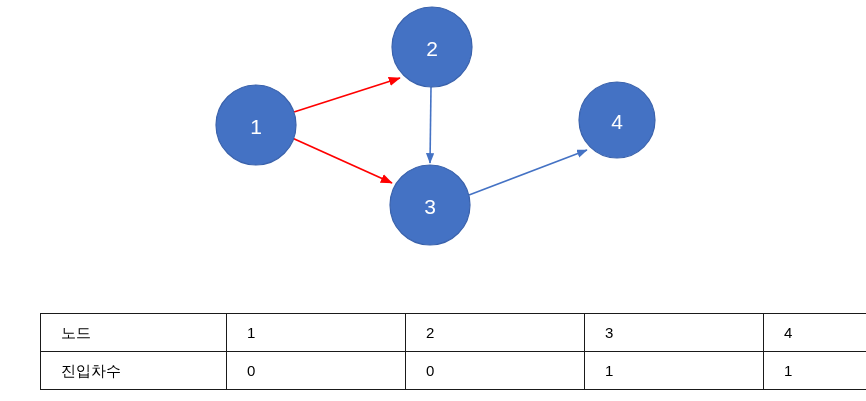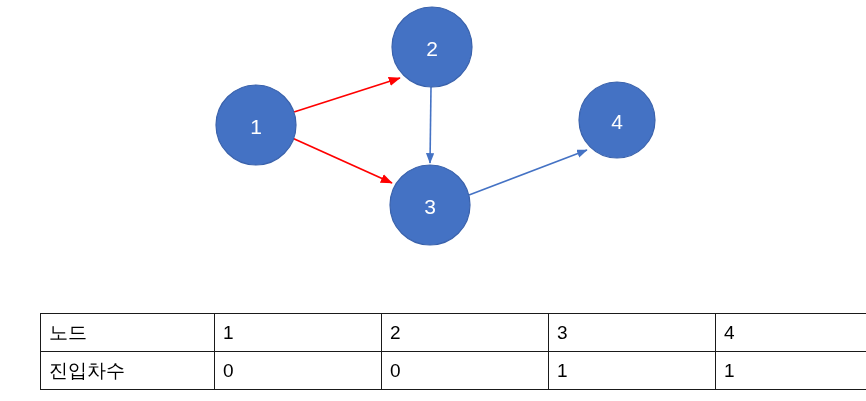--- a/index.html
+++ b/index.html
@@ -47,22 +47,22 @@
     position: absolute;
     left: 40px;
     top: 313px;
     width: 800px;
     border-collapse: collapse;
     table-layout: fixed;
   }
   .degree-table td {
     border: 1.4px solid #1a1a1a;
     height: 37px;
-    padding: 0 0 0 8px;
-    font-size: 19px;
+    padding: 0 0 0 20px;
+    font-size: 15px;
     line-height: 1;
     vertical-align: middle;
     font-family: "Liberation Sans", "DejaVu Sans", sans-serif;
     color: #000000;
     background: #ffffff;
   }
   .col-head { width: 165px; }
   .col-val  { width: 158px; }
   .hl-red { color: #ff0000; }
 </style>

